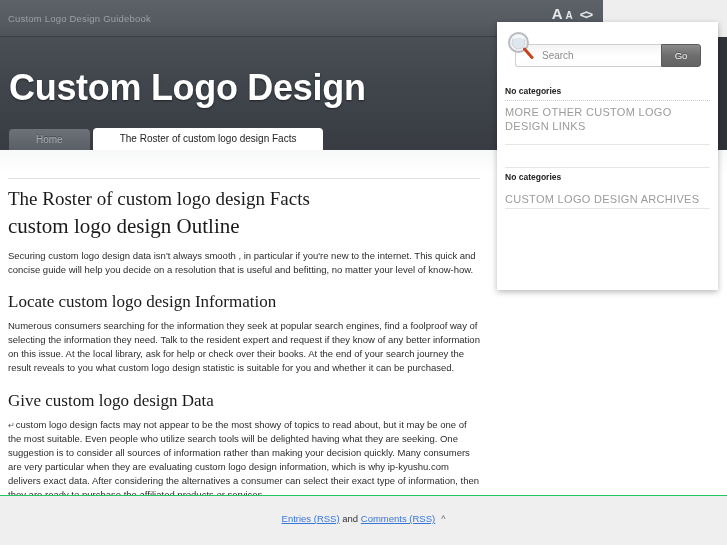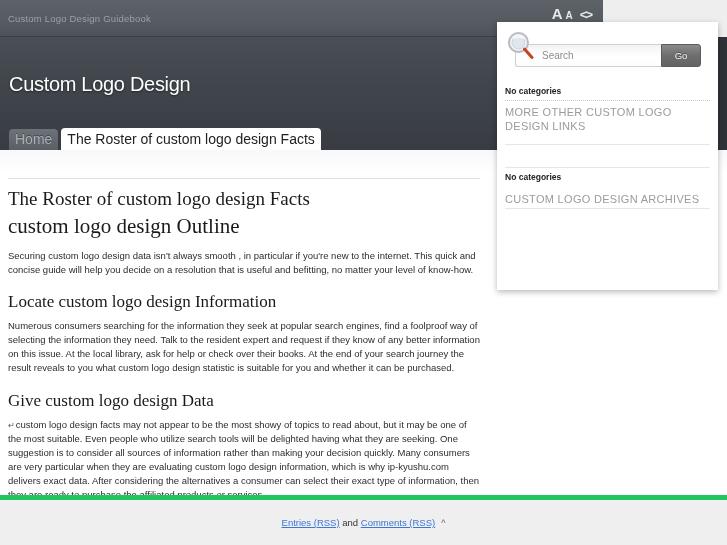--- a/index.html
+++ b/index.html
@@ -44,42 +44,42 @@
 
   
   .header {
     position: absolute;
     left: 0; top: 37px;
     width: 727px; height: 113px;
     background: linear-gradient(180deg, #4a4f56 0%, #41464d 40%, #383c42 100%);
   }
   .site-title {
     position: absolute;
-    left: 9px; top: 36px;
-    font-size: 20px;
-    font-weight: normal;
+    left: 9px; top: 30px;
+    font-size: 36px;
+    font-weight: bold;
     color: #ffffff;
     letter-spacing: -0.3px;
     text-shadow: 0 1px 2px rgba(0,0,0,.5);
     white-space: nowrap;
   }
 
   
   .nav {
     position: absolute;
     left: 9px; bottom: 0;
     display: flex;
     align-items: flex-end;
     height: 22px;
   }
   .tab {
     height: 21px;
     line-height: 21px;
-    padding: 0 6px;
-    font-size: 14px;
+    padding: 0 27px;
+    font-size: 10px;
     border-radius: 4px 4px 0 0;
     white-space: nowrap;
     margin-right: 3px;
     cursor: pointer;
   }
   .tab.inactive {
     background: linear-gradient(180deg, #6d7278 0%, #5a5f66 100%);
     color: #a9aeb4;
     text-shadow: 0 -1px 0 rgba(0,0,0,.35);
   }
@@ -234,21 +234,21 @@
     width: 205px;
     border-top: 1px dotted #cccccc;
   }
 
   
   .footer {
     position: absolute;
     left: 0; top: 495px;
     width: 727px; height: 50px;
     background: #efefef;
-    border-top: 5px solid #22c55e;
+    border-top: 1px solid #22c55e;
   }
   .footer-line {
     position: absolute;
     left: 0; top: 17px;
     width: 727px;
     text-align: center;
     font-size: 9.5px;
     color: #333;
   }
   .footer-line a {

